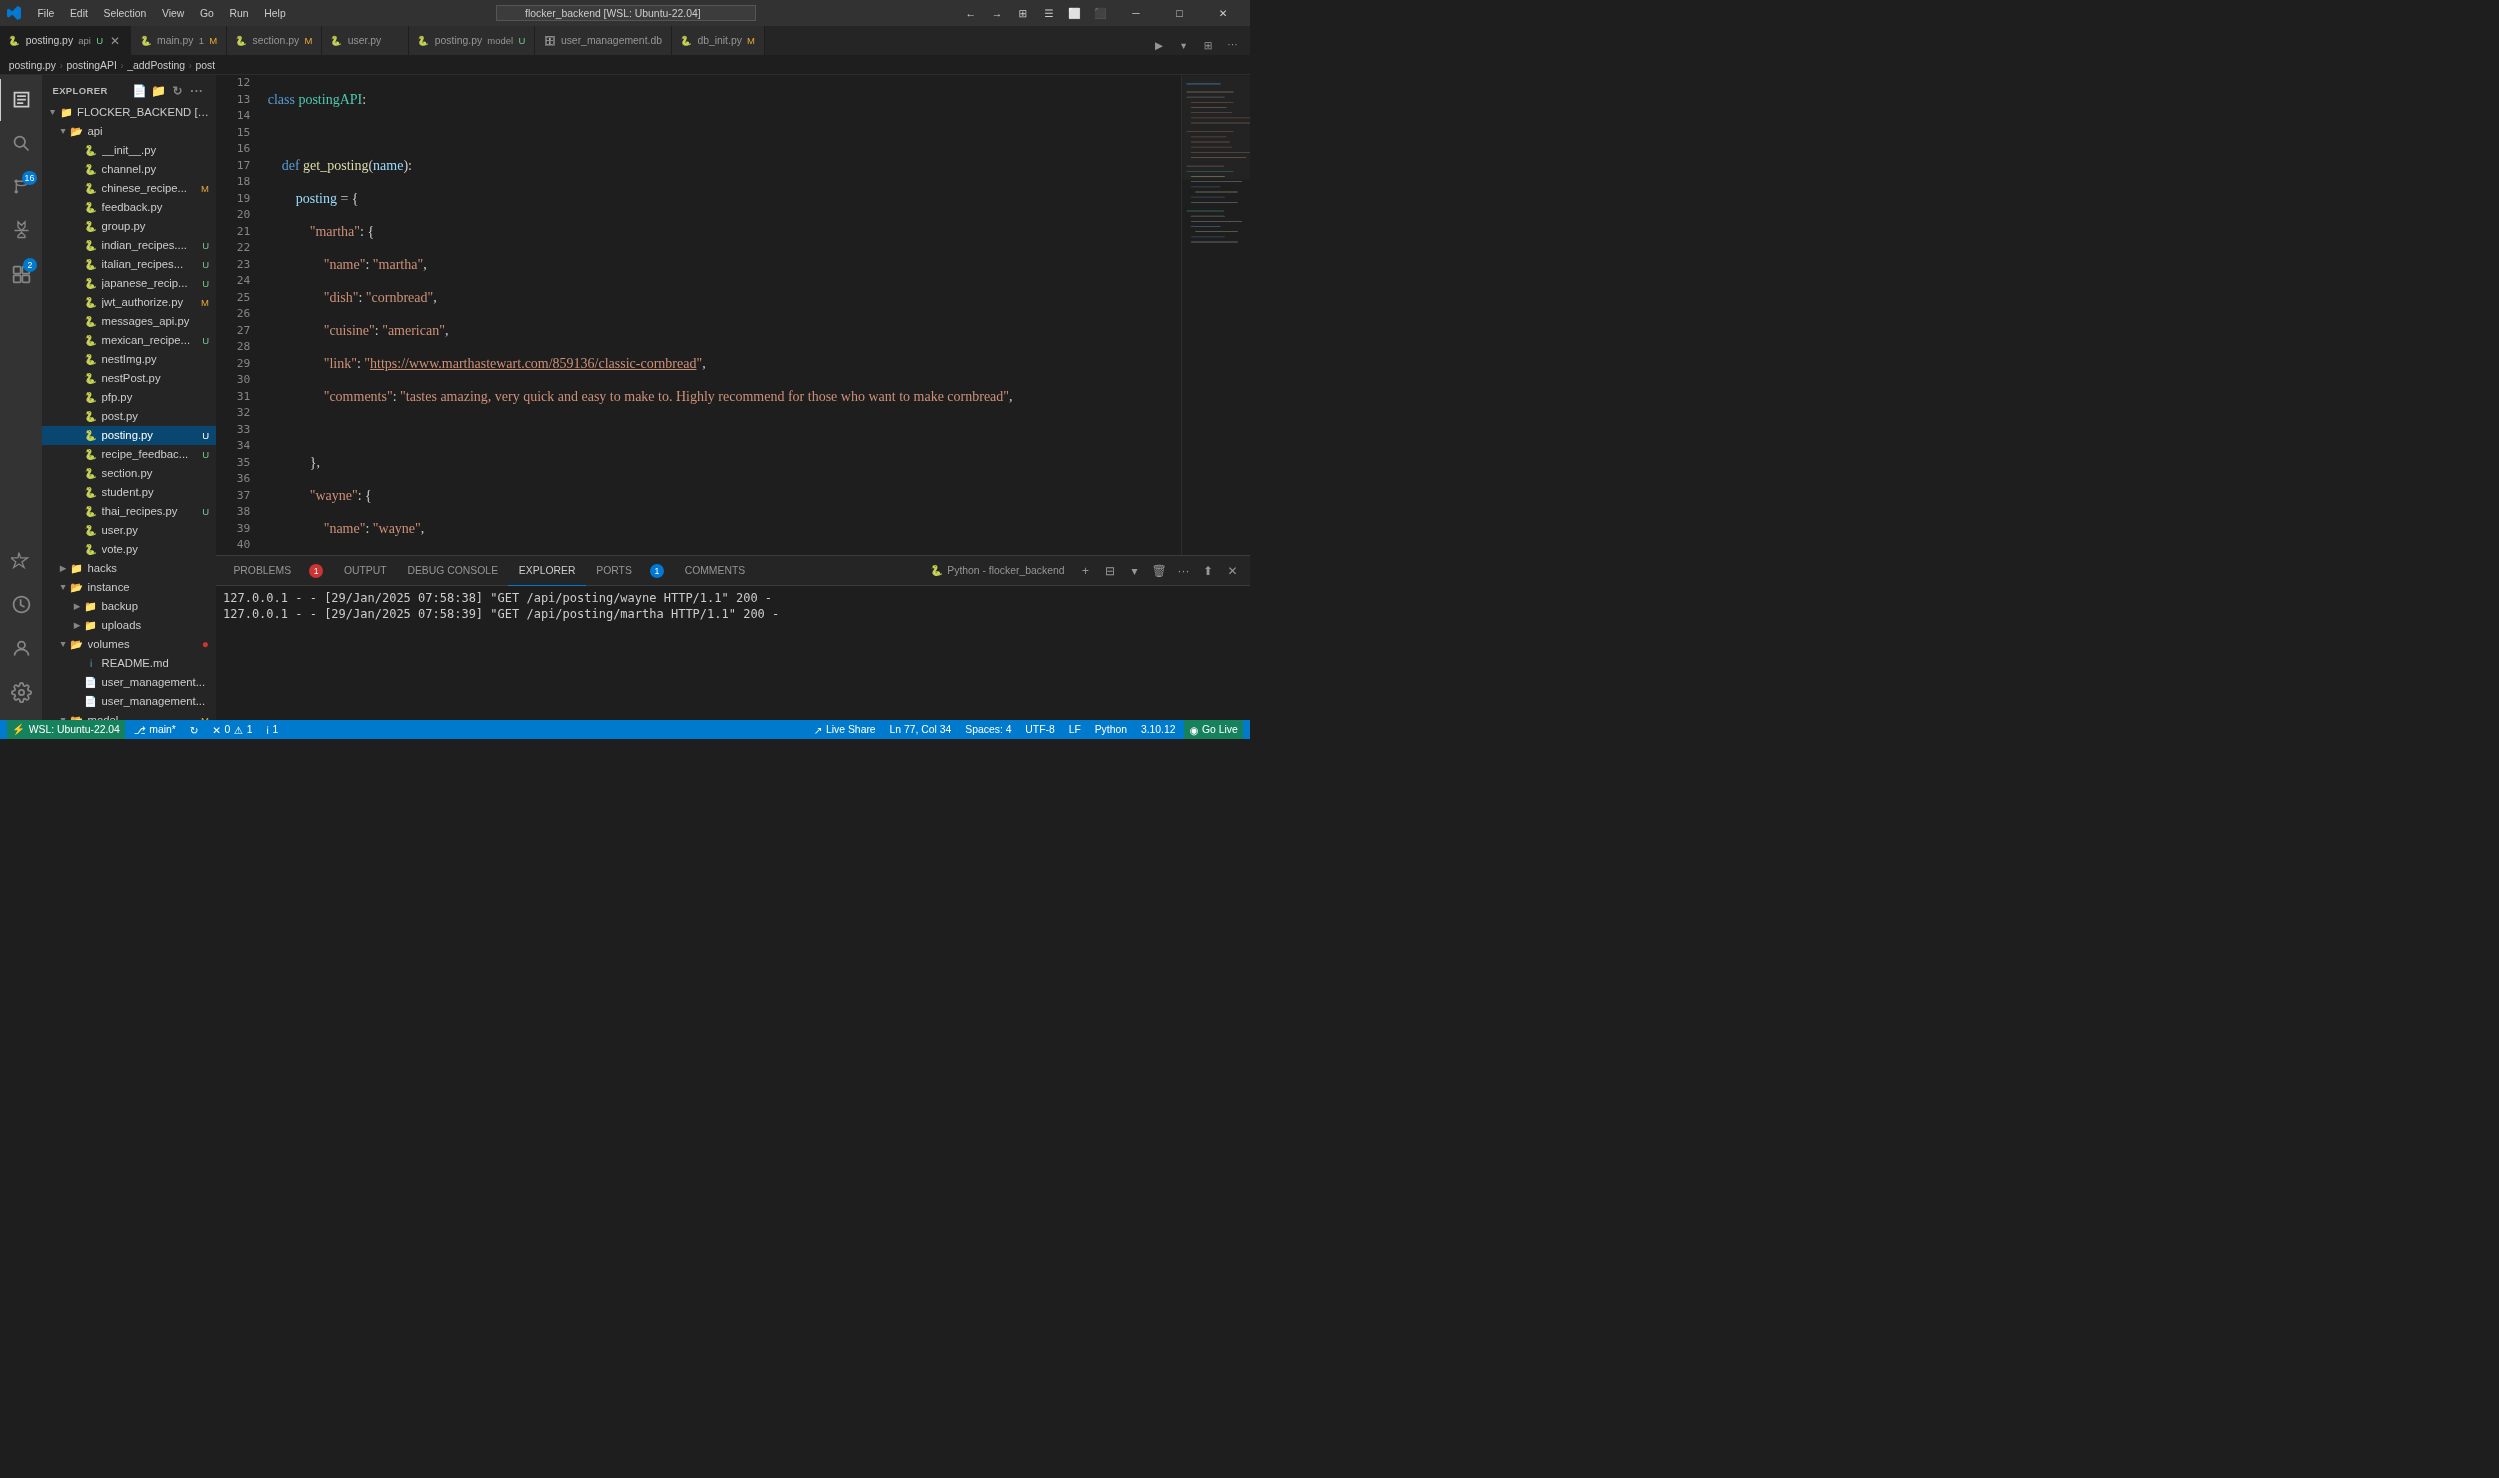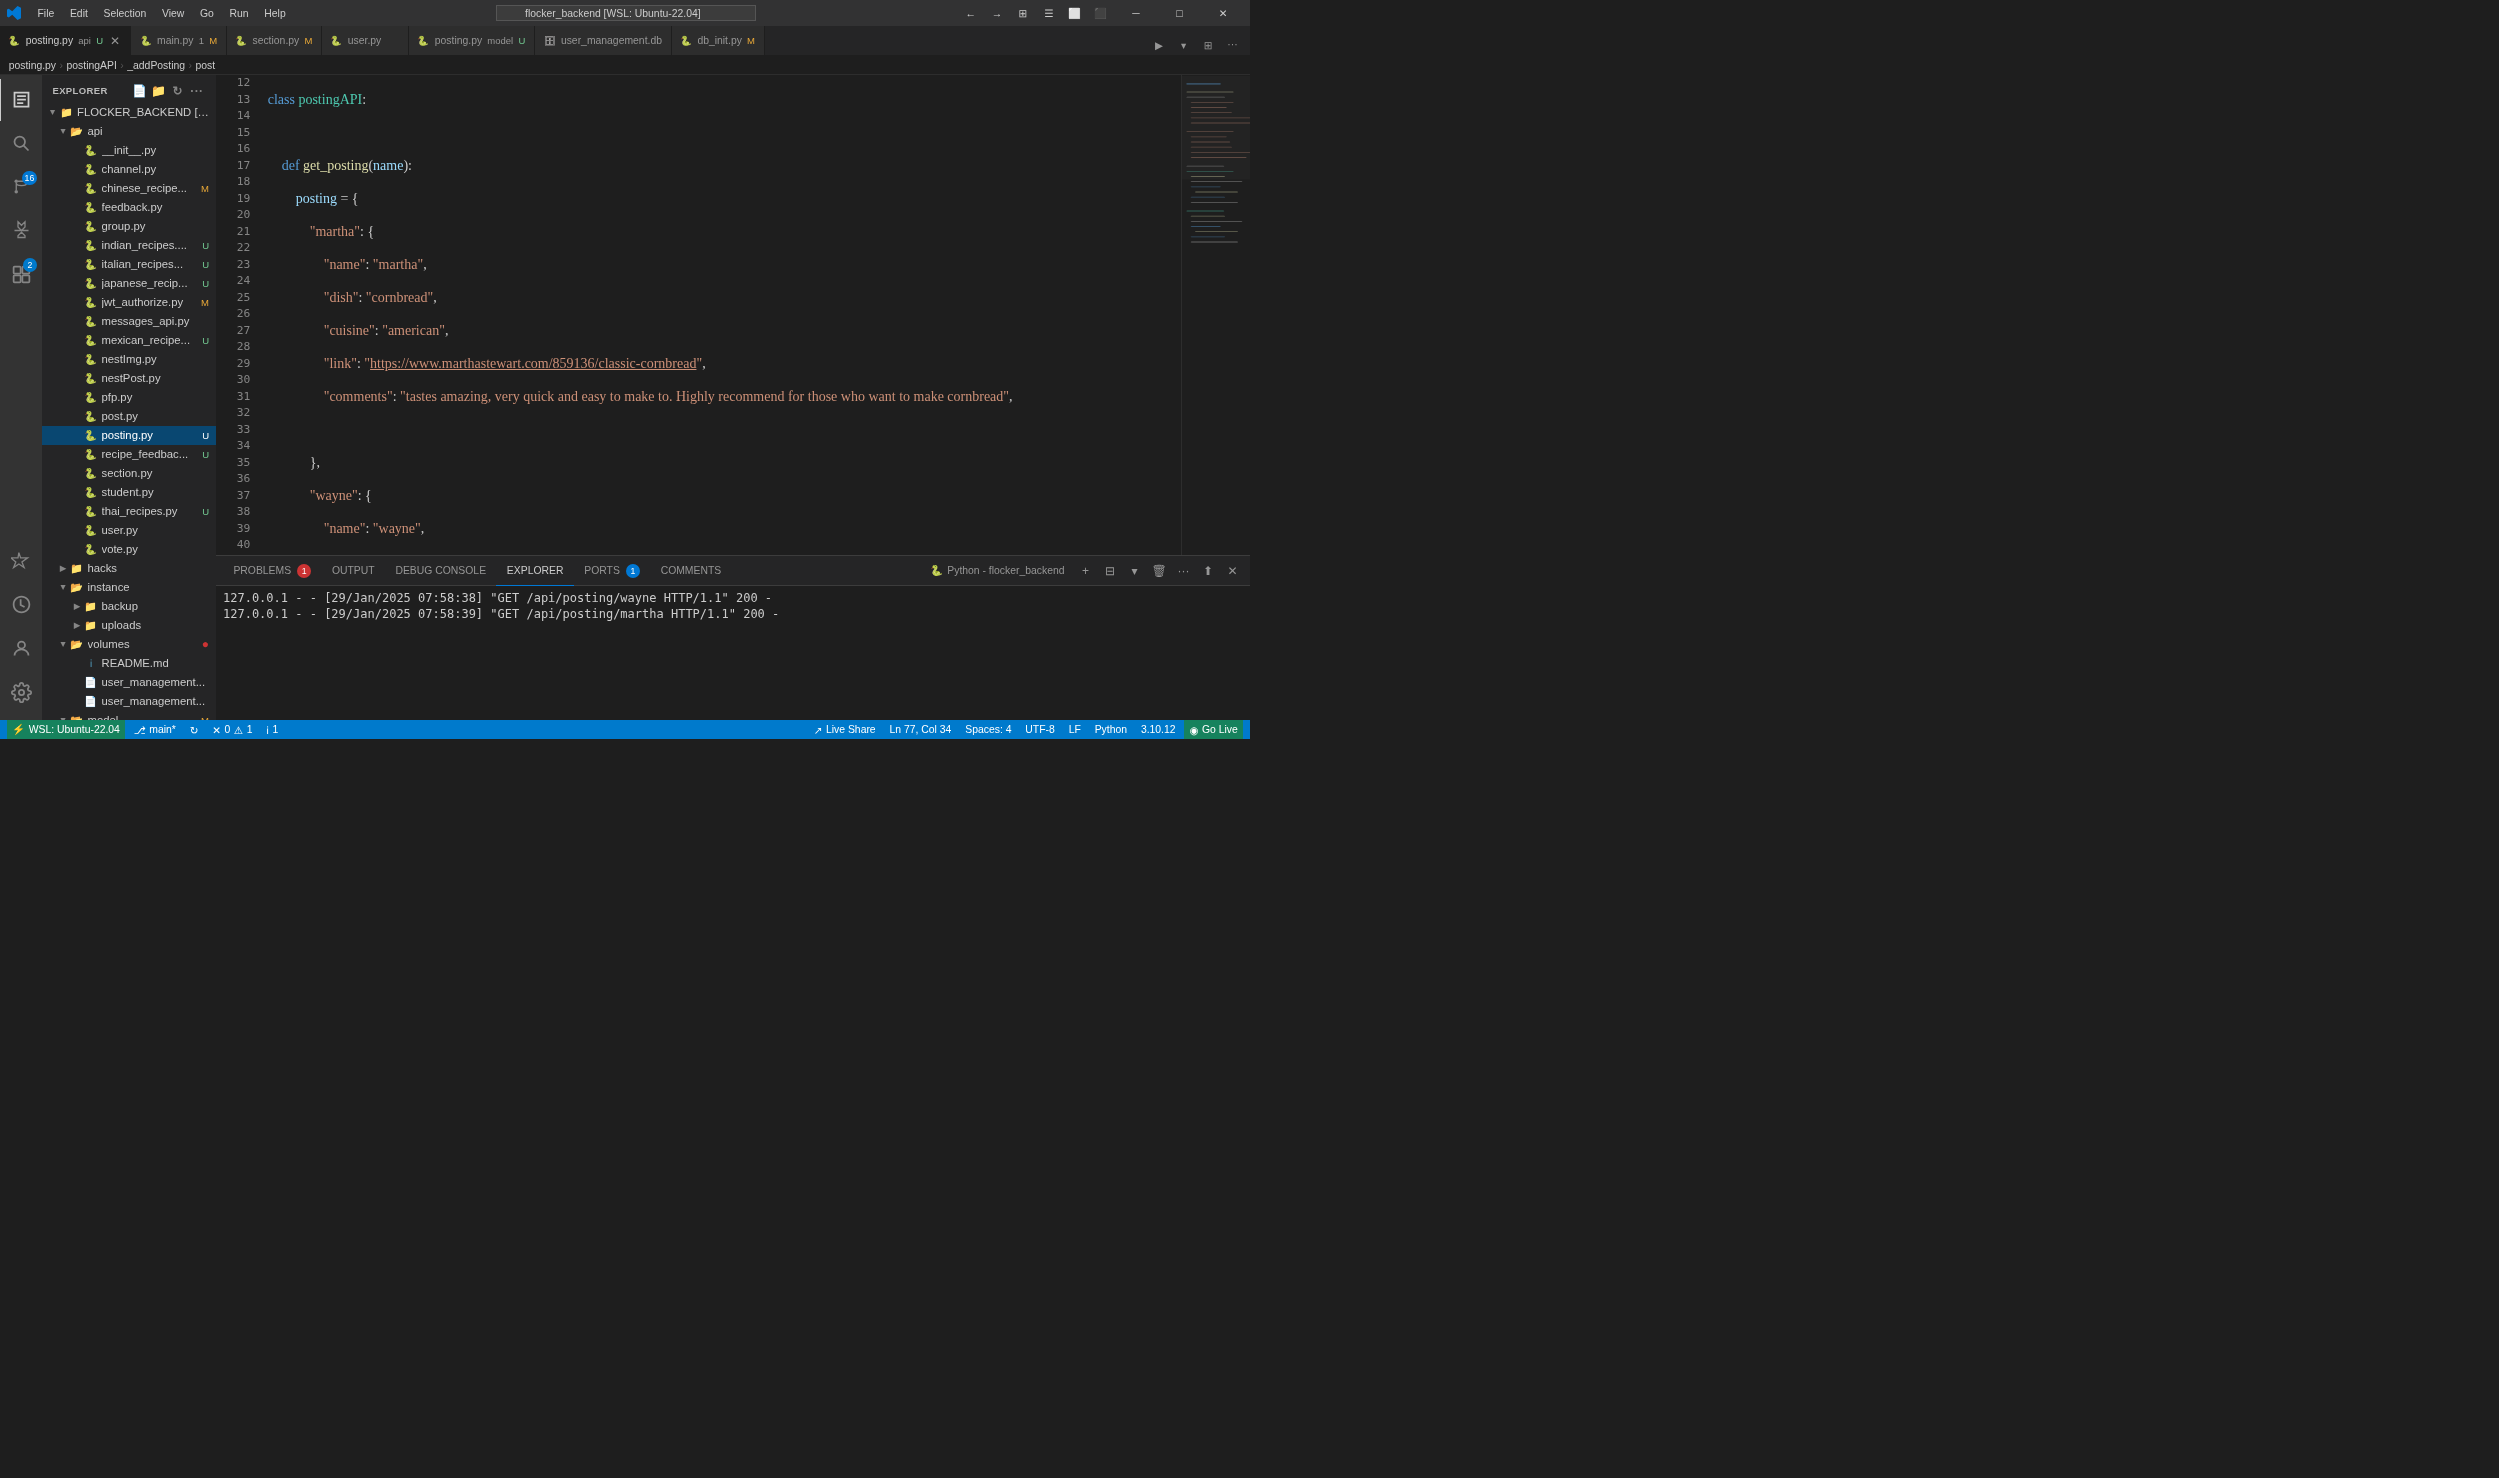--- a/index.html
+++ b/index.html
@@ -322,21 +322,21 @@
       display: flex;
       align-items: center;
       padding: 0 7px;
       gap: 0;
       border-bottom: 0.9px solid #3c3c3c;
       background: #252526;
     }
     .panel-tab {
       height: 30px;
       padding: 0 10.4px;
-      display: flex; align-items: center; gap: 6px;
+      display: flex; align-items: center; gap: 18px;
       font-size: 10.4px;
       color: #969696;
       cursor: pointer;
       white-space: nowrap;
     }
     .panel-tab.active {
       color: #cccccc;
       border-bottom: 0.9px solid #0078d4;
     }
     .panel-badge {

